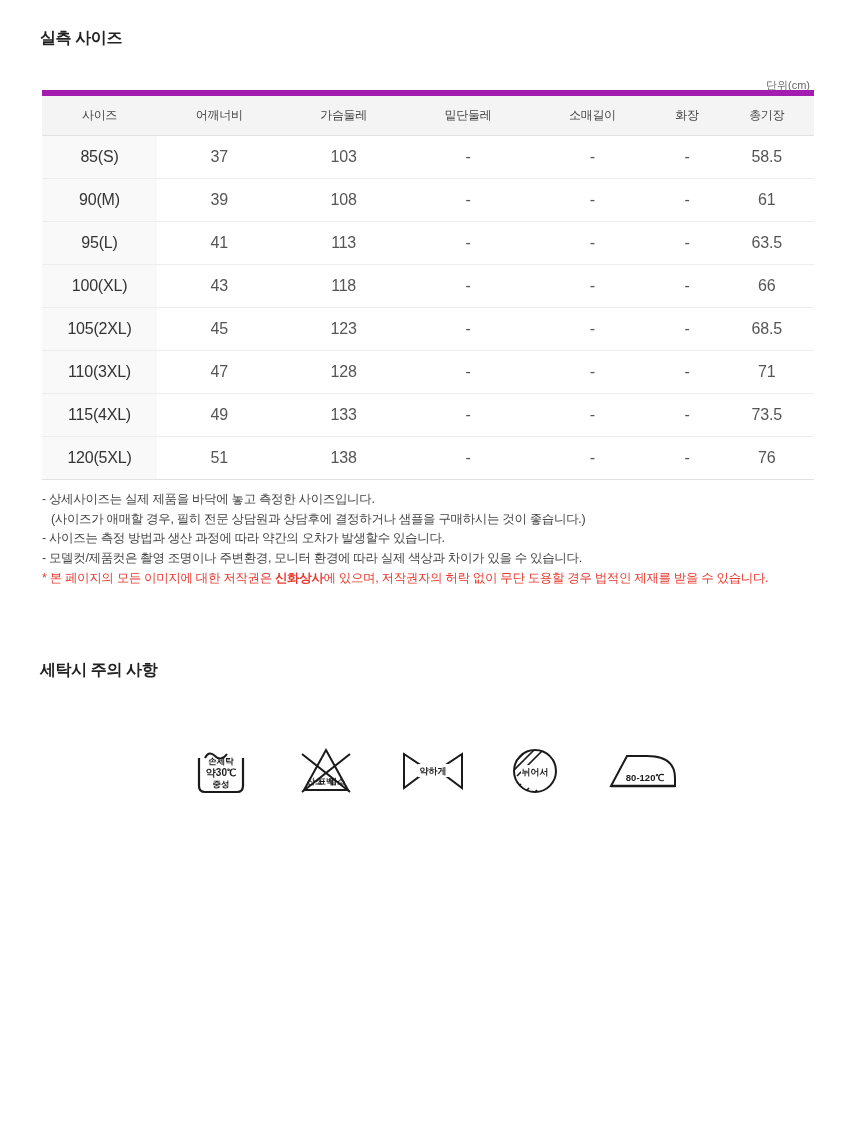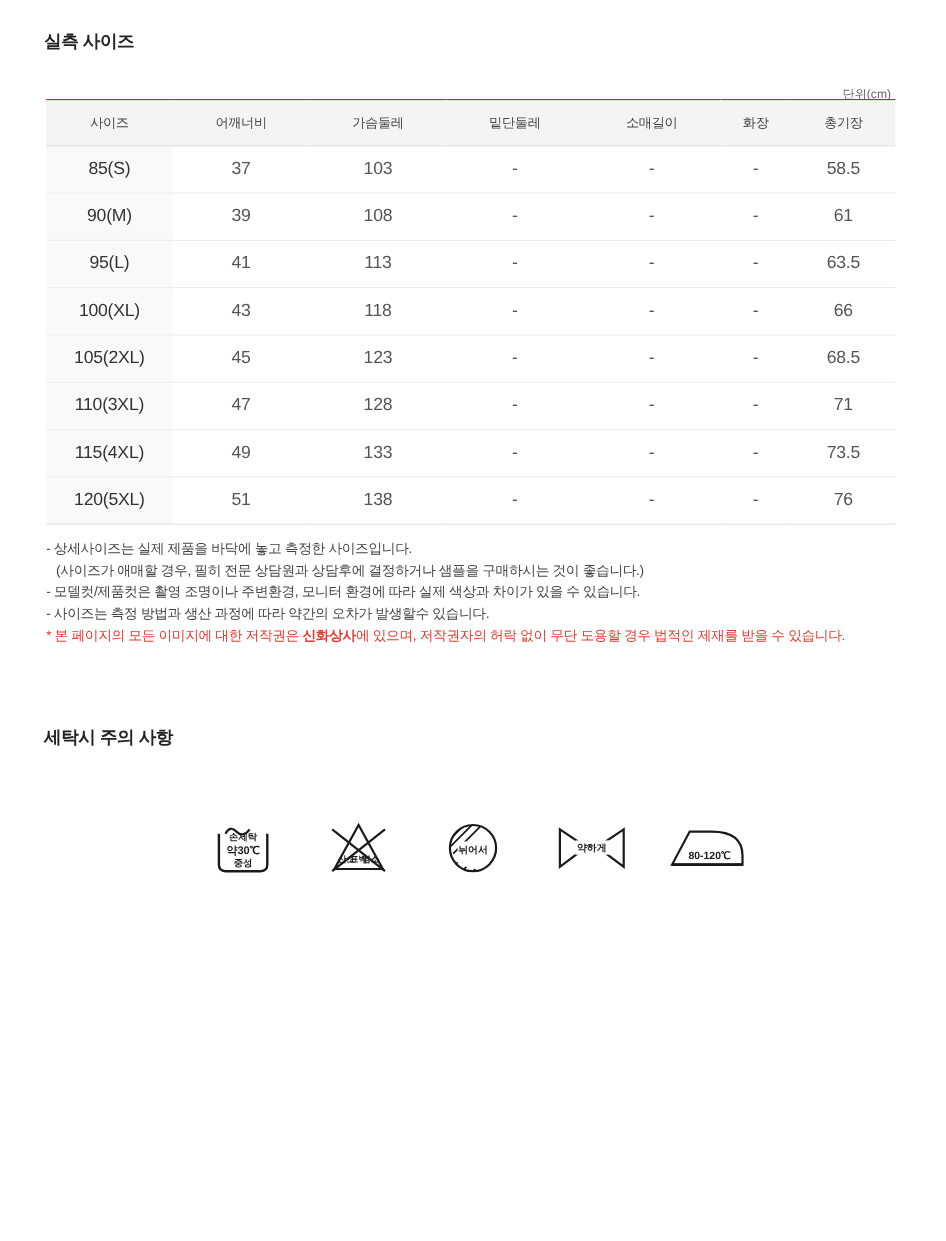--- a/index.html
+++ b/index.html
@@ -46,21 +46,21 @@
     width: 772px;
     border-collapse: collapse;
     font-size: 12px;
   }
   table.size-table thead th {
     background: #f4f4f4;
     font-weight: normal;
     color: #444444;
     height: 42px;
     border-bottom: 1px solid #e2e2e2;
-    border-top: 1px solid #a21caf;
+    border-top: 6px solid #a21caf;
     font-size: 12px;
     text-align: center;
     letter-spacing: -0.3px;
   }
   table.size-table tbody td {
     height: 43px;
     text-align: center;
     color: #555555;
     border-bottom: 1px solid #ededed;
     font-size: 16px;
@@ -205,22 +205,22 @@
         <td>-</td>
         <td>-</td>
         <td>76</td>
       </tr>
     </tbody>
   </table>
 
   <div class="notes">
     <div>- 상세사이즈는 실제 제품을 바닥에 놓고 측정한 사이즈입니다.</div>
     <div class="indent">(사이즈가 애매할 경우, 필히 전문 상담원과 상담후에 결정하거나 샘플을 구매하시는 것이 좋습니다.)</div>
+    <div>- 사이즈는 측정 방법과 생산 과정에 따라 약간의 오차가 발생할수 있습니다.</div>
     <div>- 모델컷/제품컷은 촬영 조명이나 주변환경, 모니터 환경에 따라 실제 색상과 차이가 있을 수 있습니다.</div>
-    <div>- 사이즈는 측정 방법과 생산 과정에 따라 약간의 오차가 발생할수 있습니다.</div>
     <div class="copyright"><span>* 본 페이지의 모든 이미지에 대한 저작권은 </span><b>신화상사</b><span>에 있으며, 저작권자의 허락 없이 무단 도용할 경우 법적인 제재를 받을 수 있습니다.</span></div>
   </div>
 
   <div class="section-title" id="title-wash">세탁시 주의 사항</div>
 
   <div class="wash-icons">
 
     <div class="wash-icon">
       <svg width="72" height="62" viewBox="0 0 72 62">
         <path d="M14 18 L14 46 Q14 52 20 52 L52 52 Q58 52 58 46 L58 18" fill="none" stroke="#1a1a1a" stroke-width="2.2"></path>
@@ -232,20 +232,30 @@
     </div>
 
     <div class="wash-icon">
       <svg width="72" height="62" viewBox="0 0 72 62">
         <path d="M36 10 L58 50 L14 50 Z" fill="none" stroke="#1a1a1a" stroke-width="2"></path>
         <line x1="12" y1="14" x2="60" y2="52" stroke="#1a1a1a" stroke-width="2"></line>
         <line x1="60" y1="14" x2="12" y2="52" stroke="#1a1a1a" stroke-width="2"></line>
         <text x="25" y="44" font-size="8" font-family="'Liberation Sans',sans-serif" fill="#1a1a1a" text-anchor="middle" font-weight="bold">산소</text>
         <text x="47" y="44" font-size="8" font-family="'Liberation Sans',sans-serif" fill="#1a1a1a" text-anchor="middle" font-weight="bold">염소</text>
         <text x="36" y="44" font-size="8" font-family="'Liberation Sans',sans-serif" fill="#1a1a1a" text-anchor="middle" font-weight="bold">표백</text>
+      </svg>
+    </div>
+
+    <div class="wash-icon">
+      <svg width="78" height="62" viewBox="0 0 78 62">
+        <path d="M10 14 L34 30 L10 48 Z" fill="none" stroke="#1a1a1a" stroke-width="2"></path>
+        <path d="M68 14 L44 30 L68 48 Z" fill="none" stroke="#1a1a1a" stroke-width="2"></path>
+        <path d="M34 30 Q39 24 44 30 Q39 36 34 30 Z" fill="none" stroke="#1a1a1a" stroke-width="2"></path>
+        <rect x="24" y="24" width="32" height="13" fill="#ffffff"></rect>
+        <text x="39" y="34" font-size="9" font-family="'Liberation Sans',sans-serif" fill="#1a1a1a" text-anchor="middle" font-weight="bold">약하게</text>
       </svg>
     </div>
 
     <div class="wash-icon">
       <svg width="72" height="62" viewBox="0 0 72 62">
         <defs>
           <clipPath id="circclip">
               <circle cx="36" cy="31" r="21"></circle>
             </clipPath>
         </defs>
@@ -266,30 +276,20 @@
             <line x1="52" y1="50" x2="58" y2="44"></line>
           </g>
         </g>
         <circle cx="36" cy="31" r="21" fill="none" stroke="#1a1a1a" stroke-width="2"></circle>
         <rect x="22" y="25" width="28" height="13" fill="#ffffff"></rect>
         <text x="36" y="35" font-size="9" font-family="'Liberation Sans',sans-serif" fill="#1a1a1a" text-anchor="middle" font-weight="bold">뉘어서</text>
       </svg>
     </div>
 
     <div class="wash-icon">
-      <svg width="78" height="62" viewBox="0 0 78 62">
-        <path d="M10 14 L34 30 L10 48 Z" fill="none" stroke="#1a1a1a" stroke-width="2"></path>
-        <path d="M68 14 L44 30 L68 48 Z" fill="none" stroke="#1a1a1a" stroke-width="2"></path>
-        <path d="M34 30 Q39 24 44 30 Q39 36 34 30 Z" fill="none" stroke="#1a1a1a" stroke-width="2"></path>
-        <rect x="24" y="24" width="32" height="13" fill="#ffffff"></rect>
-        <text x="39" y="34" font-size="9" font-family="'Liberation Sans',sans-serif" fill="#1a1a1a" text-anchor="middle" font-weight="bold">약하게</text>
-      </svg>
-    </div>
-
-    <div class="wash-icon">
       <svg width="80" height="62" viewBox="0 0 80 62">
         <path d="M8 46 L72 46 L72 38 Q72 16 44 16 L24 16 Z" fill="none" stroke="#1a1a1a" stroke-width="2"></path>
         <line x1="8" y1="46" x2="72" y2="46" stroke="#1a1a1a" stroke-width="2.5"></line>
         <text x="42" y="41" font-size="9.5" font-family="'Liberation Sans',sans-serif" fill="#1a1a1a" text-anchor="middle" font-weight="bold">80-120℃</text>
       </svg>
     </div>
 
   </div>
 
 </div>

